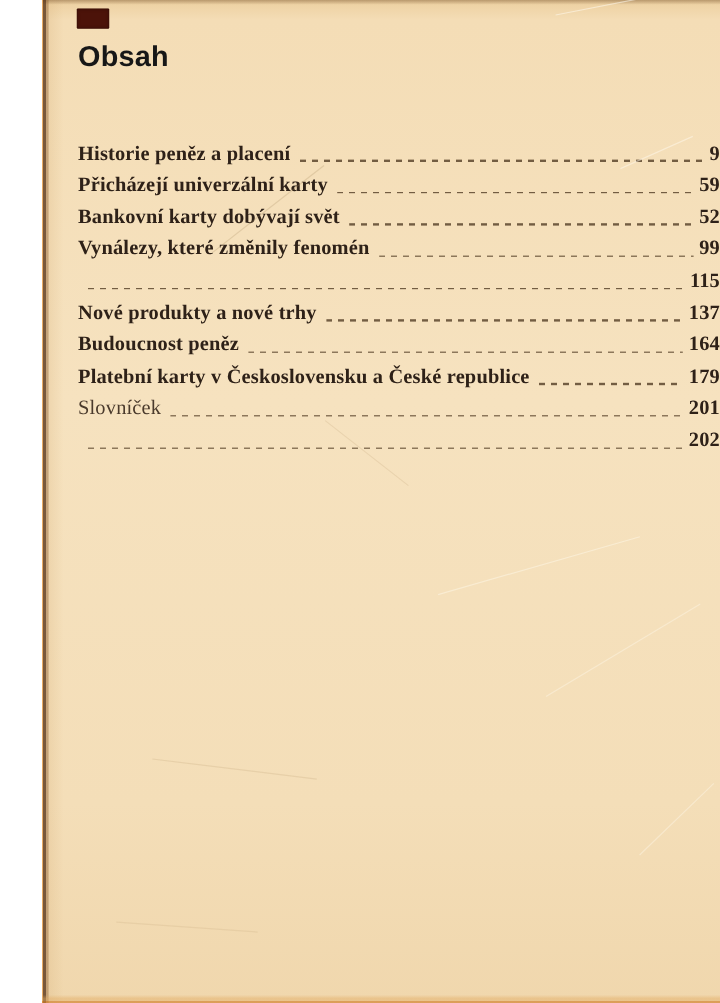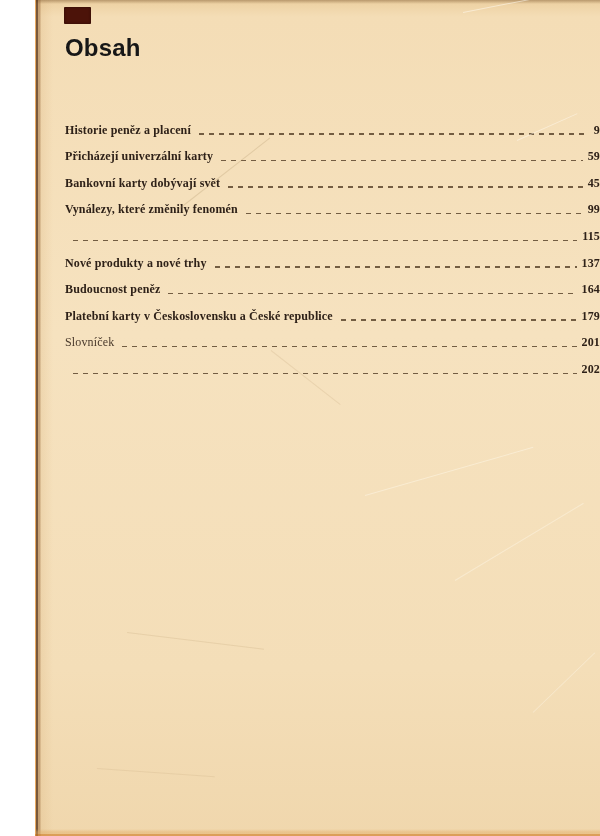--- a/index.html
+++ b/index.html
@@ -63,21 +63,21 @@
     font-weight: 700; font-size: 24px; letter-spacing: 0.2px;
     color: var(--title-ink);
   }
 
   .toc {
     position: absolute; left: 30px; right: 35px; top: 116px;
   }
   .toc-row {
     display: flex; align-items: flex-end;
     height: 26.6px; padding-bottom: 5px;
-    font-size: 12px; font-weight: 700; color: var(--ink);
+    font-size: 17px; font-weight: 700; color: var(--ink);
     letter-spacing: 0.15px;
     white-space: nowrap;
   }
   .toc-row.light { font-weight: 400; color: var(--ink-light); }
   .toc-row.light .toc-page { font-weight: 600; color: var(--ink); }
   .toc-label { flex: 0 0 auto; line-height: 1; padding-bottom: 2px; }
   .toc-leader {
     flex: 1 1 auto; height: 1.4px; margin: 0 5px 3px 8px;
     background-image: repeating-linear-gradient(to right,
       var(--dash) 0 5px, rgba(0,0,0,0) 5px 10px);
@@ -114,21 +114,21 @@
 
     <div class="toc-row">
       <span class="toc-label">Přicházejí univerzální karty</span>
       <span class="toc-leader"></span>
       <span class="toc-page">59</span>
     </div>
 
     <div class="toc-row">
       <span class="toc-label">Bankovní karty dobývají svět</span>
       <span class="toc-leader"></span>
-      <span class="toc-page">45</span>
+      <span class="toc-page">52</span>
     </div>
 
     <div class="toc-row">
       <span class="toc-label">Vynálezy, které změnily fenomén</span>
       <span class="toc-leader"></span>
       <span class="toc-page">99</span>
     </div>
 
     <div class="toc-row">
       <span class="toc-leader"></span>

